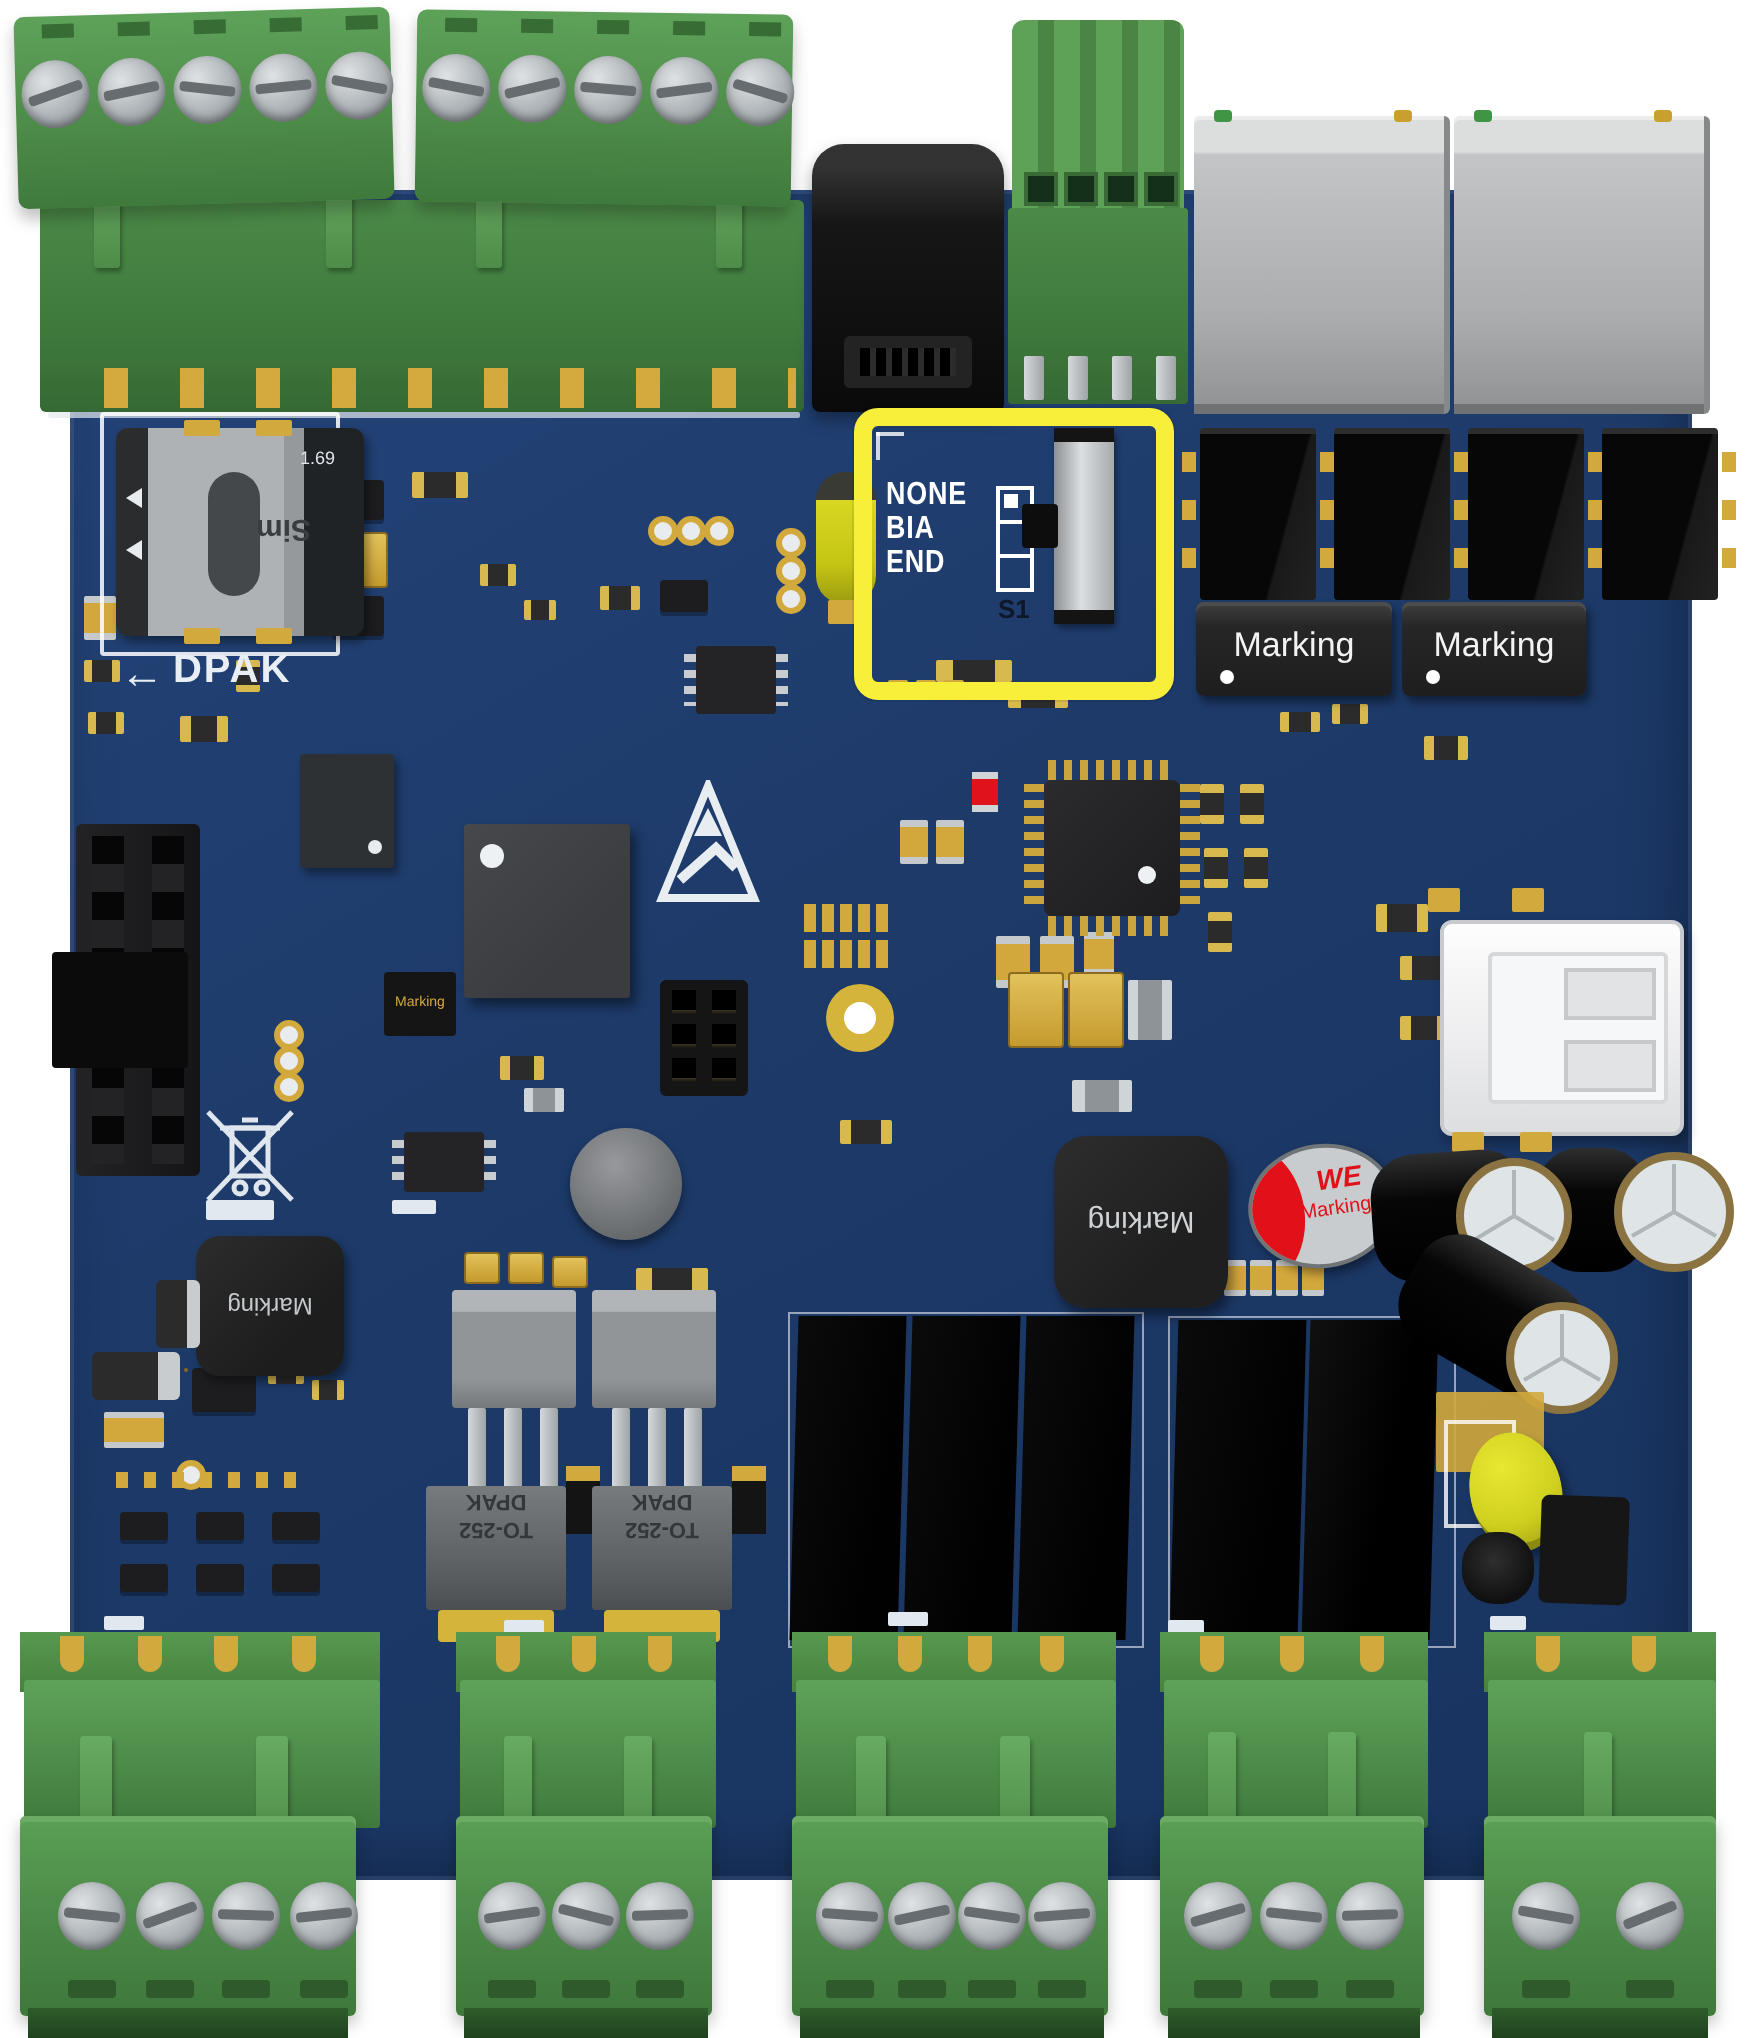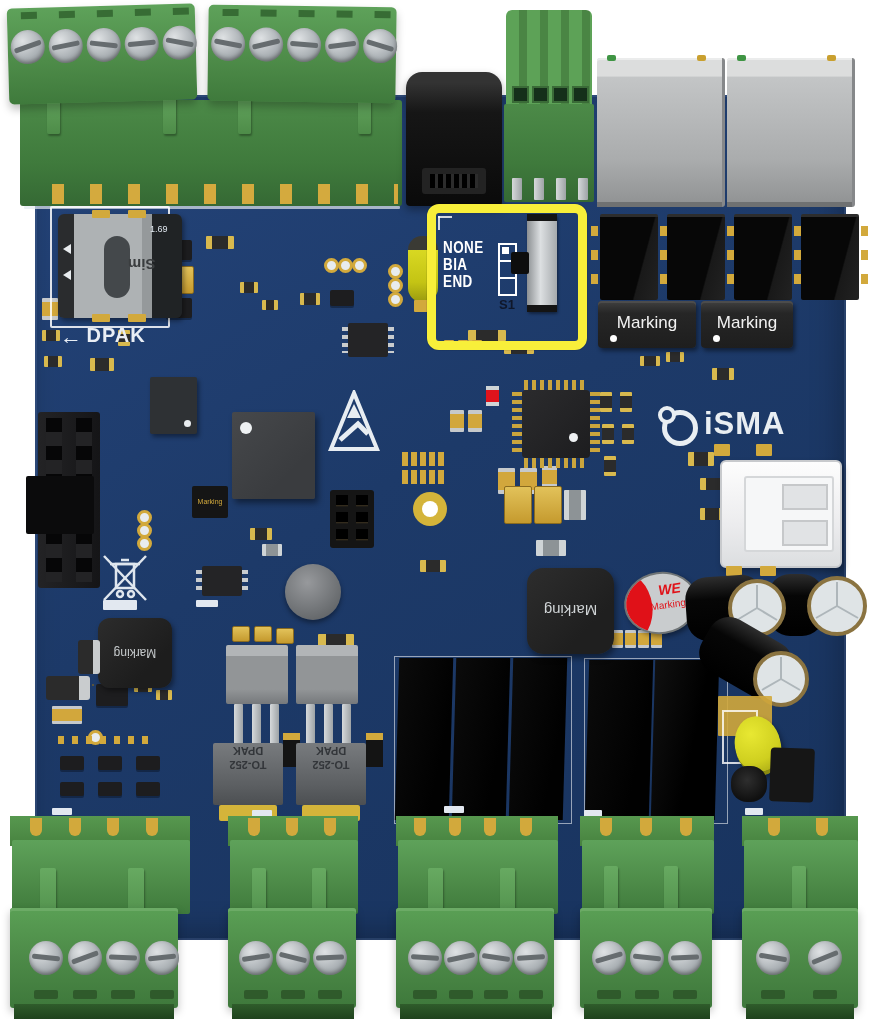--- a/index.html
+++ b/index.html
@@ -216,25 +216,20 @@
     <i class="abs" style="left:9px;top:9px;width:16px;height:16px;border-radius:50%;background:#fff"></i>
   </div>
   <div class="abs" style="left:330px;top:490px;width:44px;height:58px;background:#151515;border-radius:3px">
     <i class="abs" style="left:6px;top:5px;width:12px;height:48px;background:repeating-linear-gradient(180deg,#000 0 10px,#3d3320 10px,#151515 12px 17px)"></i>
     <i class="abs" style="left:26px;top:5px;width:12px;height:48px;background:repeating-linear-gradient(180deg,#000 0 10px,#3d3320 10px,#151515 12px 17px)"></i>
   </div>
 
   <div class="abs" style="left:285px;top:564px;width:56px;height:56px;border-radius:50%;
        background:radial-gradient(circle at 40% 33%,#97999c,#6e7174 62%,#55585a);box-shadow:0 3px 5px rgba(0,0,0,.4)"></div>
 
-  <div class="abs" style="left:660px;top:404px;width:140px;height:44px">
-    <i class="abs" style="left:2px;top:6px;width:26px;height:26px;border:5px solid #e9eef2;border-radius:50%"></i>
-    <i class="abs" style="left:-2px;top:2px;width:10px;height:10px;border:4px solid #e9eef2;border-radius:50%;background:#1d3a69"></i>
-    <span class="abs" style="left:44px;top:2px;font-size:31px;font-weight:bold;color:#e9eef2;letter-spacing:1px">iSMA</span>
-  </div>
 
   <div class="abs" style="left:394px;top:656px;width:176px;height:166px;border:1px solid rgba(255,255,255,.55)"></div>
   <i class="abs slab" style="left:397px;top:658px;width:54px;height:162px"></i>
   <i class="abs slab" style="left:454px;top:658px;width:54px;height:162px"></i>
   <i class="abs slab" style="left:511px;top:658px;width:54px;height:162px"></i>
   <div class="abs" style="left:584px;top:658px;width:142px;height:164px;border:1px solid rgba(255,255,255,.55)"></div>
   <i class="abs slab" style="left:587px;top:660px;width:64px;height:160px"></i>
   <i class="abs slab" style="left:653px;top:660px;width:64px;height:160px;background:linear-gradient(100deg,#101010,#000 60%)"></i>
 
   <div class="abs" style="left:527px;top:568px;width:87px;height:86px;background:linear-gradient(135deg,#2d2d2d,#1f1f1f 70%);border-radius:16px;box-shadow:2px 4px 6px rgba(0,0,0,.45)">

